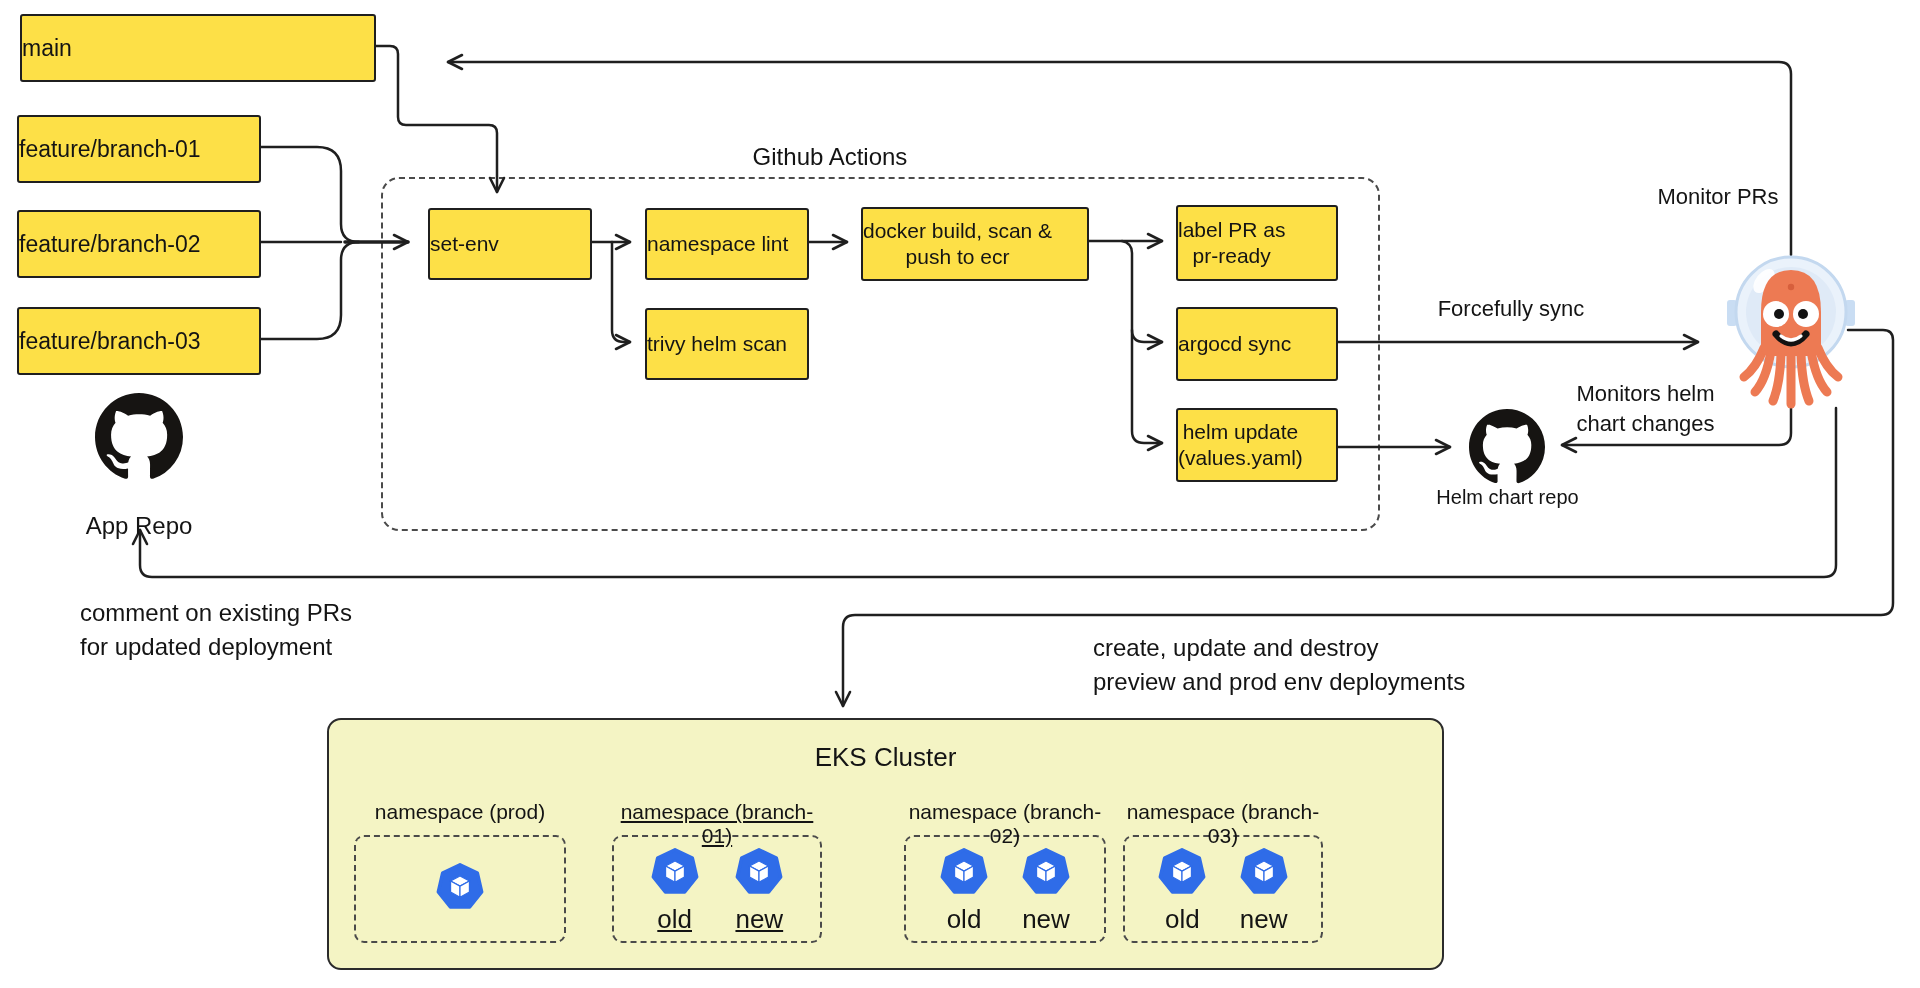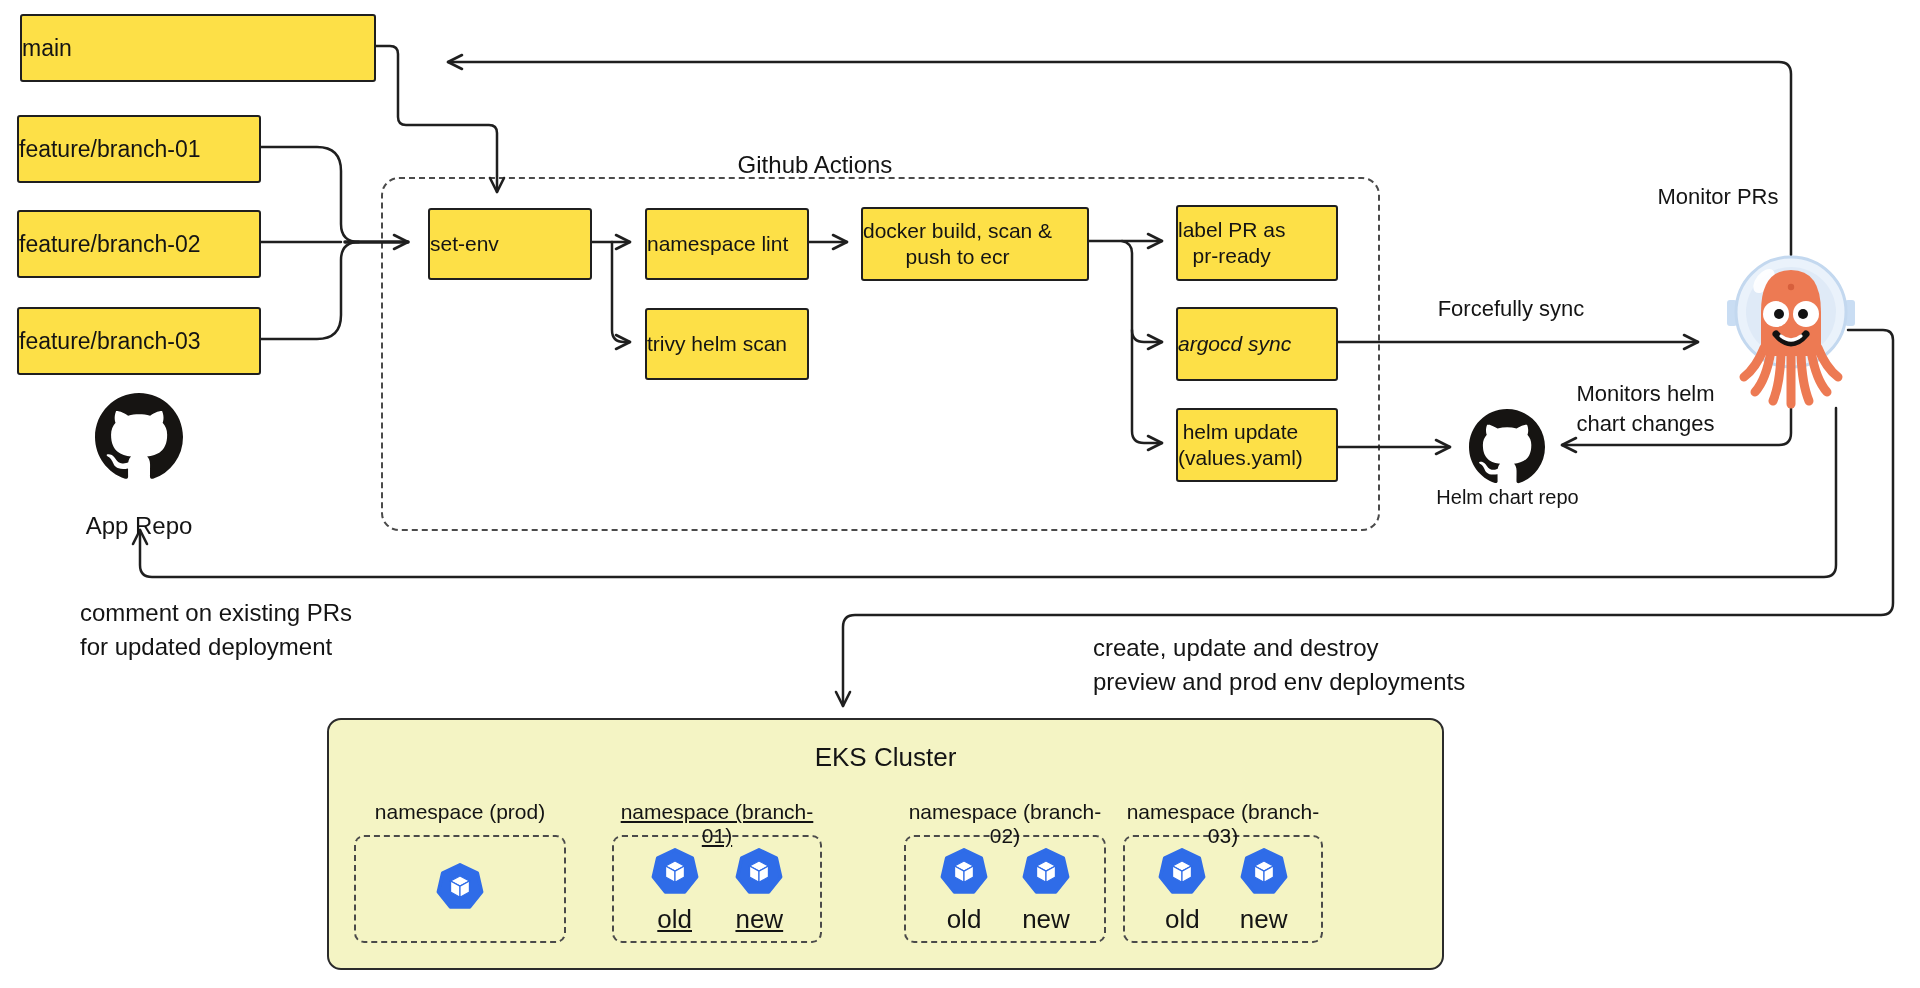--- a/index.html
+++ b/index.html
@@ -55,30 +55,30 @@
       <path d="M1836,408 V565 Q1836,577 1824,577 H152 Q140,577 140,565 V530" marker-end="url(#arr)"></path>
     </g>
   </svg>
 
   <div class="node branch" style="left:20px;top:14px;width:352px;height:64px;"><span>main</span></div>
   <div class="node branch" style="left:17px;top:115px;width:240px;height:64px;"><span>feature/branch-01</span></div>
   <div class="node branch" style="left:17px;top:210px;width:240px;height:64px;"><span>feature/branch-02</span></div>
   <div class="node branch" style="left:17px;top:307px;width:240px;height:64px;"><span>feature/branch-03</span></div>
 
   <div class="dashedbox" style="left:381px;top:177px;width:995px;height:350px;"></div>
-  <div class="ann title-gha" style="left:715px;top:143px;width:200px;margin-top:8px;">Github Actions</div>
+  <div class="ann title-gha" style="left:730px;top:143px;width:200px;">Github Actions</div>
 
   <div class="node" style="left:428px;top:208px;width:160px;height:68px;"><span>set-env</span></div>
   <div class="node" style="left:645px;top:208px;width:160px;height:68px;"><span>namespace lint</span></div>
   <div class="node" style="left:645px;top:308px;width:160px;height:68px;"><span>trivy helm scan</span></div>
   <div class="node" style="left:861px;top:207px;width:224px;height:70px;"><span>docker build, scan &amp;
 push to ecr</span></div>
   <div class="node" style="left:1176px;top:205px;width:158px;height:72px;"><span>label PR as
 pr-ready</span></div>
-  <div class="node" style="left:1176px;top:307px;width:158px;height:70px;font-style:italic;"><span>argocd sync</span></div>
+  <div class="node" style="left:1176px;top:307px;width:158px;height:70px;"><span>argocd sync</span></div>
   <div class="node" style="left:1176px;top:408px;width:158px;height:70px;"><span>helm update
 (values.yaml)</span></div>
 
   <div class="ann" style="left:1638px;top:184px;width:160px;text-align:center;font-size:22px;">Monitor PRs</div>
   <div class="ann" style="left:1426px;top:296px;width:170px;text-align:center;font-size:22px;">Forcefully sync</div>
   <div class="ann" style="left:1563px;top:379px;width:165px;text-align:center;font-size:22px;line-height:1.35;">Monitors helm
 chart changes</div>
   <div class="ann" style="left:1425px;top:486px;width:165px;text-align:center;font-size:20px;">Helm chart repo</div>
   <div class="ann" style="left:70px;top:512px;width:138px;text-align:center;font-size:24px;">App Repo</div>
   <div class="ann" style="left:80px;top:596px;width:350px;font-size:24px;line-height:1.4;">comment on existing PRs

